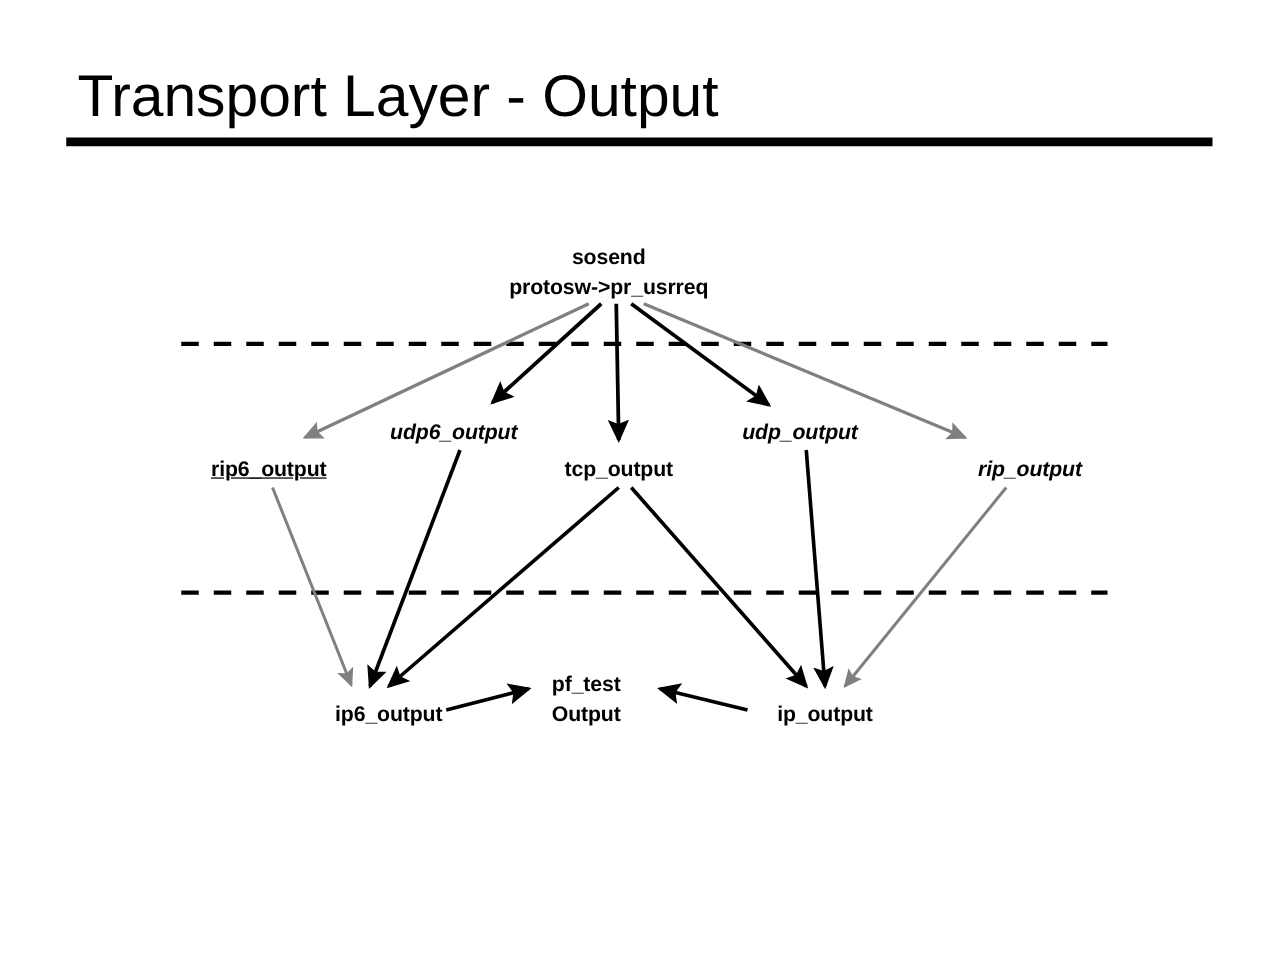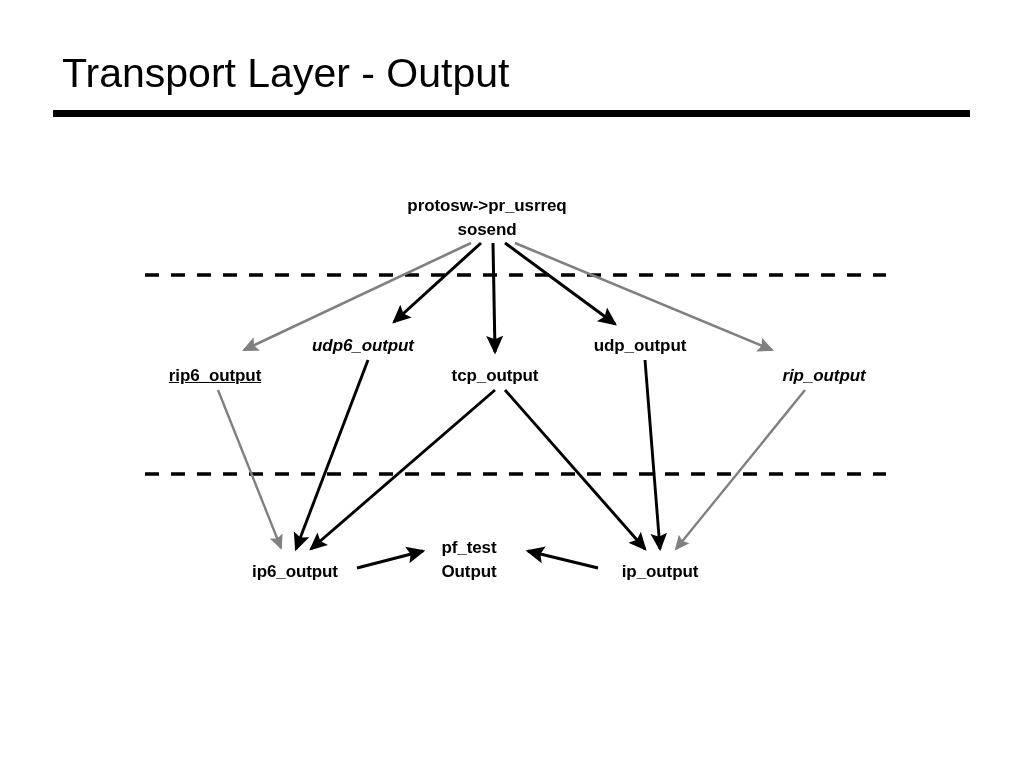--- a/index.html
+++ b/index.html
@@ -19,21 +19,21 @@
     inset: 0;
     width: 1024px;
     height: 768px;
     background: #ffffff;
   }
   
   #slide-title {
     position: absolute;
     left: 62px;
     top: 52px;
-    font-size: 41px;
+    font-size: 47px;
     font-weight: 400;
     color: #000000;
     letter-spacing: 0px;
     white-space: nowrap;
     line-height: 1.05;
   }
   #title-rule {
     position: absolute;
     left: 53px;
     top: 110px;
@@ -108,45 +108,45 @@
 
       <line x1="505" y1="390" x2="645" y2="549" stroke="#000000" stroke-width="2.9" marker-end="url(#ah-black)"></line>
       <line x1="645" y1="360" x2="660" y2="549" stroke="#000000" stroke-width="2.9" marker-end="url(#ah-black)"></line>
       <line x1="805" y1="390" x2="676" y2="549" stroke="#808080" stroke-width="2.4" marker-end="url(#ah-gray)"></line>
 
       <line x1="357" y1="568" x2="423" y2="551" stroke="#000000" stroke-width="3.0" marker-end="url(#ah-black)"></line>
       <line x1="598" y1="568" x2="528" y2="551" stroke="#000000" stroke-width="3.0" marker-end="url(#ah-black)"></line>
     </svg>
 
     <div class="node" style="left:487px; top:218px;">
+      <span class="line">sosend</span>
       <span class="line">protosw-&gt;pr_usrreq</span>
-      <span class="line">sosend</span>
     </div>
 
     <div class="node" style="left:215px; top:376px;text-decoration:underline;">
       <span class="line">rip6_output</span>
     </div>
 
     <div class="node" style="left:363px; top:346px;font-style:italic;">
       <span class="line">udp6_output</span>
     </div>
 
     <div class="node" style="left:495px; top:376px;">
       <span class="line">tcp_output</span>
     </div>
 
-    <div class="node" style="left:640px; top:346px;">
+    <div class="node" style="left:640px; top:346px;font-style:italic;">
       <span class="line">udp_output</span>
     </div>
 
     <div class="node" style="left:824px; top:376px;font-style:italic;">
       <span class="line">rip_output</span>
     </div>
 
-    <div class="node" style="left:295px; top:572px;">
+    <div class="node" style="left:311px; top:572px;">
       <span class="line">ip6_output</span>
     </div>
 
     <div class="node" style="left:469px; top:560px;">
       <span class="line">pf_test</span>
       <span class="line">Output</span>
     </div>
 
     <div class="node" style="left:660px; top:572px;text-align:center;">
       <span class="line">ip_output</span>

